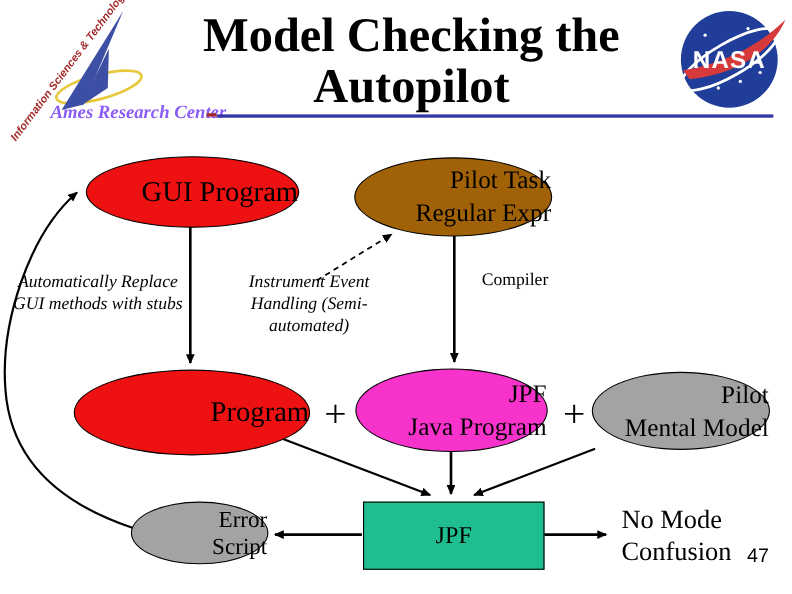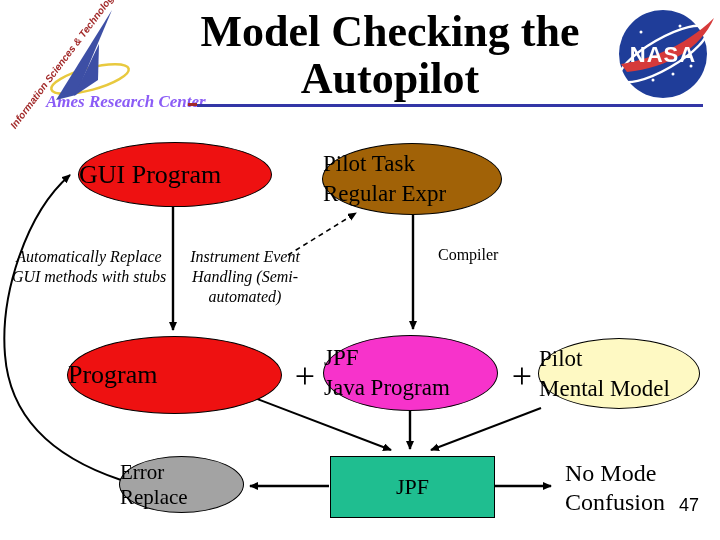--- a/index.html
+++ b/index.html
@@ -1,51 +1,51 @@
 <!DOCTYPE html>
 <html><head>
 <meta charset="utf-8">
 <style>
   html,body{margin:0;padding:0;background:#fff;}
   .slide{position:relative;width:720px;height:540px;background:#ffffff;overflow:hidden;
          font-family:"Liberation Serif", serif;color:#000;}
   .abs{position:absolute;}
 
   
-  .title{left:140px;top:8px;width:500px;text-align:center;font-size:44px;font-weight:bold;
+  .title{left:124px;top:8px;width:500px;text-align:center;font-size:44px;font-weight:bold;
          line-height:47px;letter-spacing:0px;}
   .title span{display:block;}
   .title-rule{left:197px;top:104px;width:506px;height:3px;background:#3336a6;}
 
   
   .ames-rot{left:8px;top:124px;transform:rotate(-53deg);transform-origin:0 0;
             font-family:"Liberation Sans", sans-serif;font-weight:bold;font-style:italic;
             font-size:10px;color:#a22a2a;white-space:nowrap;}
   .ames-caption{left:46px;top:92px;font-weight:bold;font-style:italic;font-size:17px;
                 color:#8b5cf6;white-space:nowrap;}
   .ames-dash{left:188px;top:103px;width:9px;height:3px;background:#a22a2a;}
 
   
   .node{position:absolute;border:1.6px solid #000;border-radius:50%;display:flex;
-        flex-direction:column;align-items:flex-start;justify-content:center;text-align:center;}
+        flex-direction:column;align-items:flex-end;justify-content:center;text-align:center;}
   .node span{display:block;}
   .n-gui{left:78px;top:142px;width:192px;height:63px;background:#ee1111;font-size:26px;}
   .n-pilot-task{left:322px;top:143px;width:178px;height:70px;background:#a16207;font-size:23px;line-height:30px;}
   .n-program{left:67px;top:336px;width:213px;height:76px;background:#ee1111;font-size:26px;}
   .n-jpf-java{left:323px;top:335px;width:173px;height:74px;background:#f733cb;font-size:23px;line-height:30px;}
-  .n-pilot-mental{left:538px;top:338px;width:160px;height:69px;background:#fef9c3;font-size:23px;line-height:30px;}
+  .n-pilot-mental{left:538px;top:338px;width:160px;height:69px;background:#a3a3a3;font-size:23px;line-height:30px;}
   .n-error{left:119px;top:456px;width:123px;height:55px;background:#a3a3a3;font-size:21px;line-height:25px;}
   .n-jpf-box{left:330px;top:456px;width:163px;height:60px;background:#1fbe90;border:1.6px solid #000;
              border-radius:0;display:flex;align-items:center;justify-content:center;
              font-size:22px;position:absolute;}
 
   
   .small-note{font-size:16px;line-height:20px;text-align:center;font-style:italic;}
   .t-auto{left:8px;top:247px;width:162px;}
-  .t-instr{left:172px;top:247px;width:146px;}
+  .t-instr{left:172px;top:247px;width:146px;padding-left:36px;}
   .t-compiler{left:426px;top:246px;font-size:16px;margin-left:12px;}
   .plus{font-size:36px;width:34px;text-align:center;line-height:40px;}
   .plus1{left:288px;top:356px;}
   .plus2{left:505px;top:356px;}
   .t-nomode{left:565px;top:459px;font-size:24px;line-height:29px;}
   .t-nomode span{display:block;}
   .page-num{left:679px;top:495px;font-family:"Liberation Sans", sans-serif;
             font-weight:normal;font-size:18px;}
 
   .connectors{position:absolute;left:0;top:0;}
@@ -137,21 +137,21 @@
 
   <div class="abs plus plus2">+</div>
 
   <div class="node n-pilot-mental">
     <span>Pilot</span>
     <span>Mental Model</span>
   </div>
 
   <div class="node n-error">
     <span>Error</span>
-    <span>Replace</span>
+    <span>Script</span>
   </div>
 
   <div class="n-jpf-box">
     <span>JPF</span>
   </div>
 
   <div class="abs t-nomode">
     <span>No Mode</span>
     <span>Confusion</span>
   </div>

